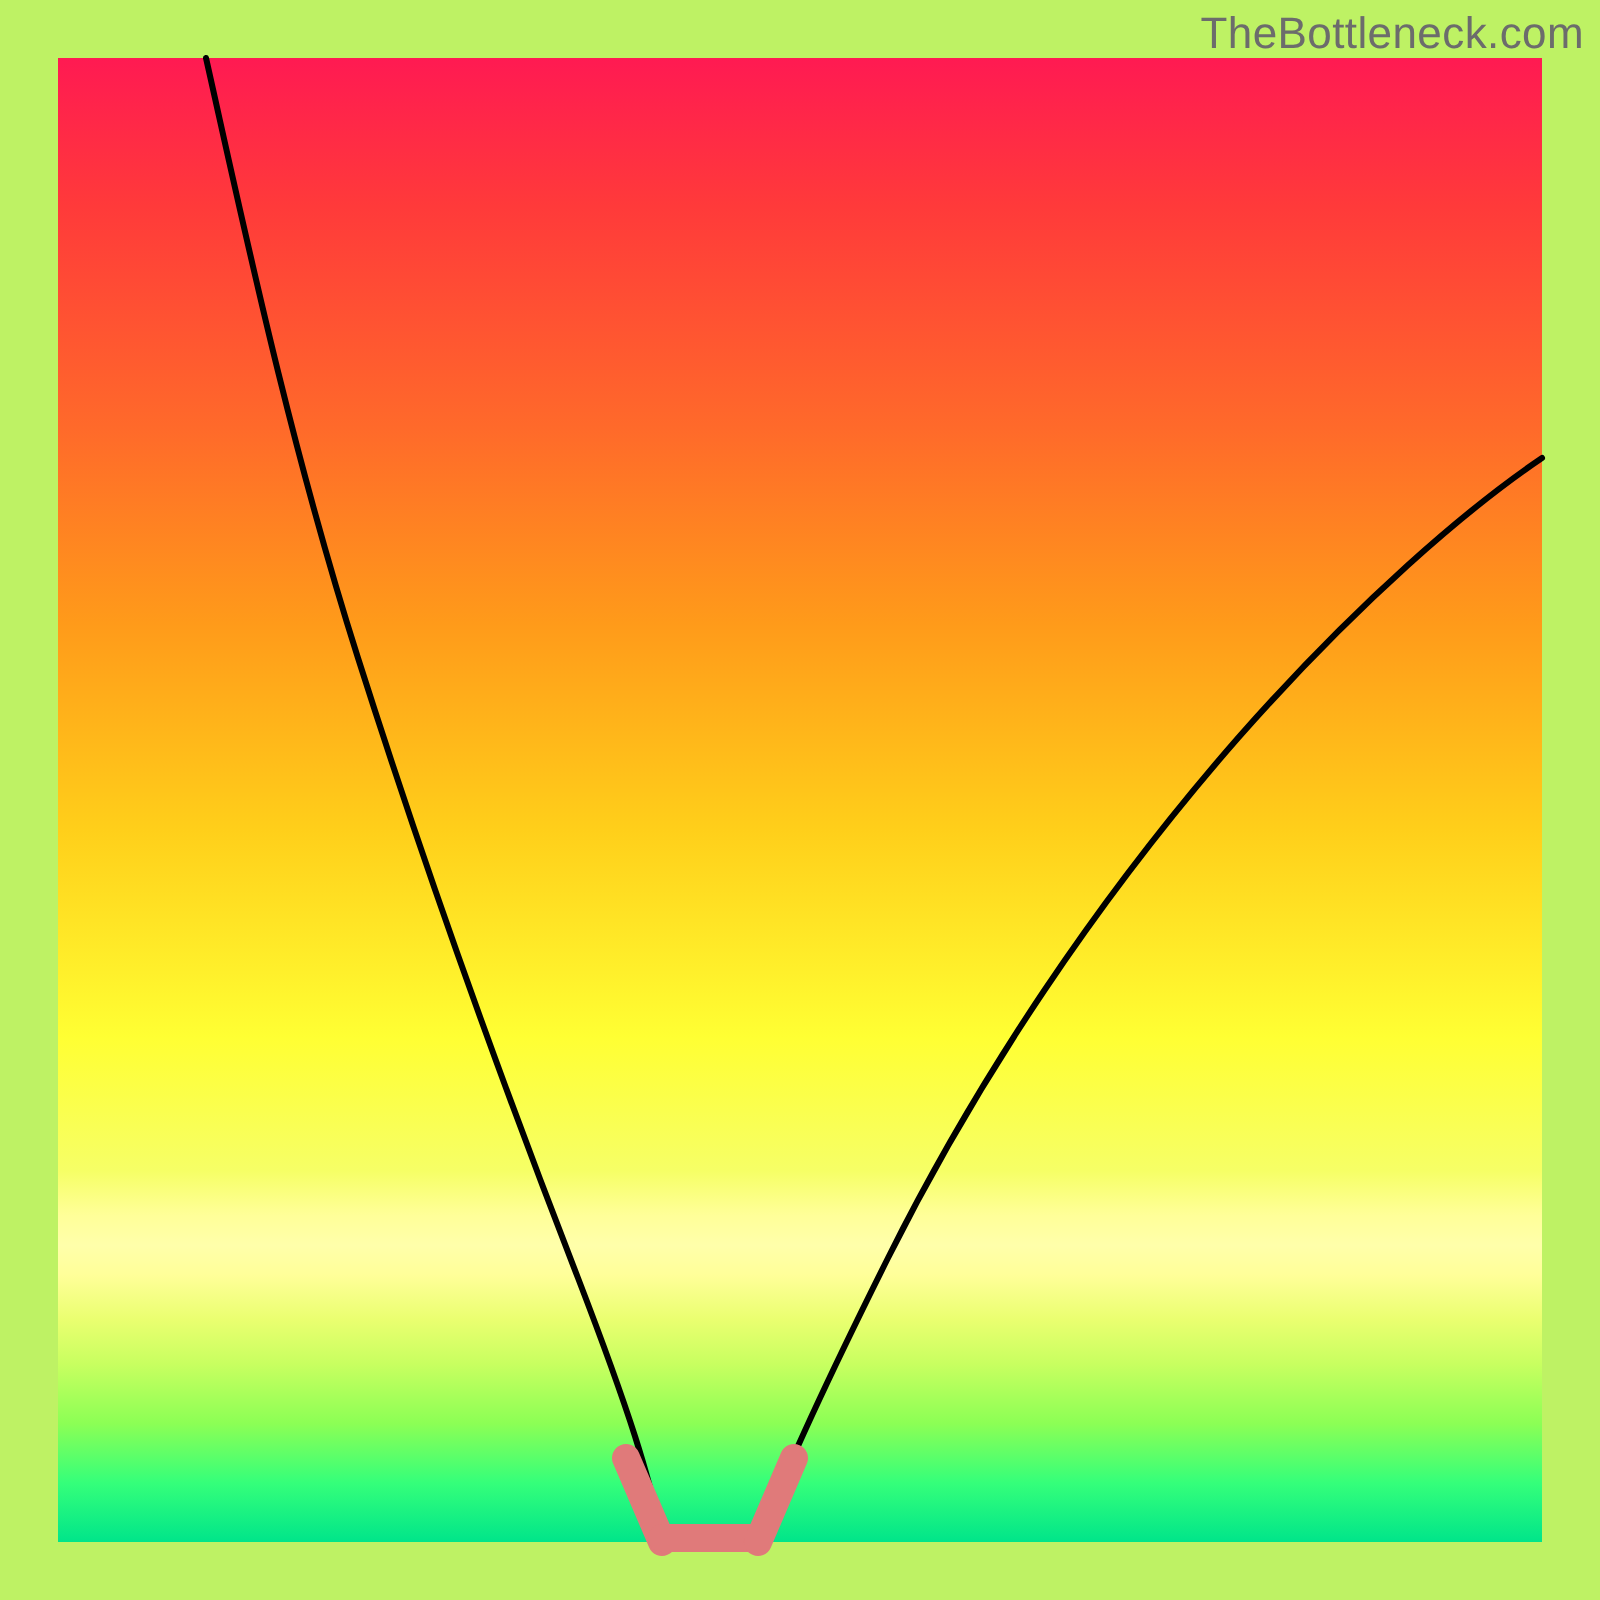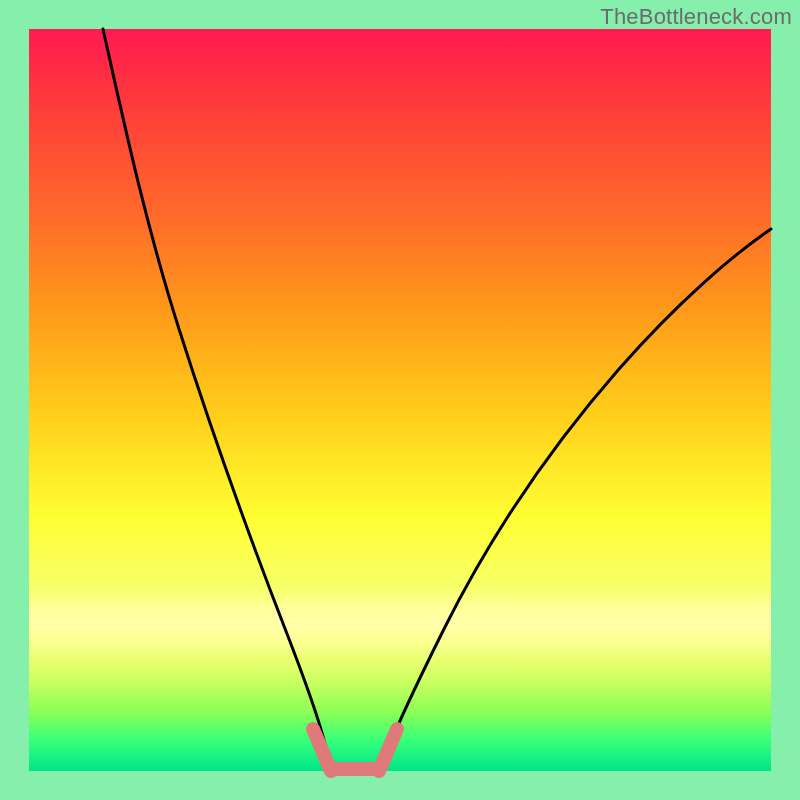--- a/index.html
+++ b/index.html
@@ -10,21 +10,21 @@
     background: #000;
     font-family: Arial, Helvetica, sans-serif;
     overflow: hidden;
   }
   .frame {
     position: absolute;
     left: 0;
     top: 0;
     width: 800px;
     height: 800px;
-    background: #86efac;
+    background: #bef264;
   }
   .plot {
     position: absolute;
     left: 29px;
     top: 29px;
     width: 742px;
     height: 742px;
     
     background: linear-gradient(
       to bottom,

